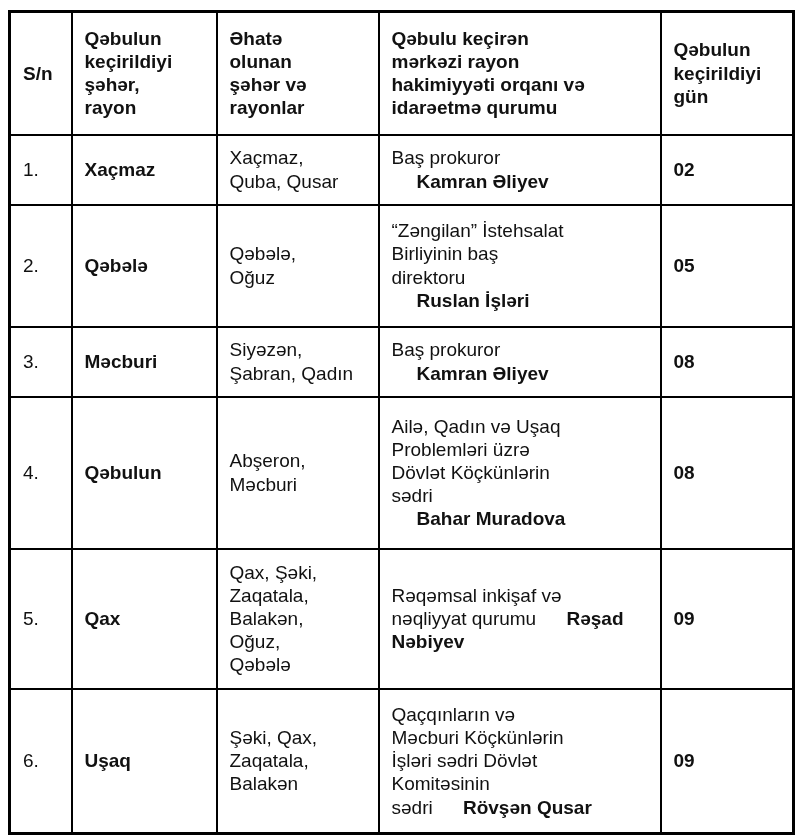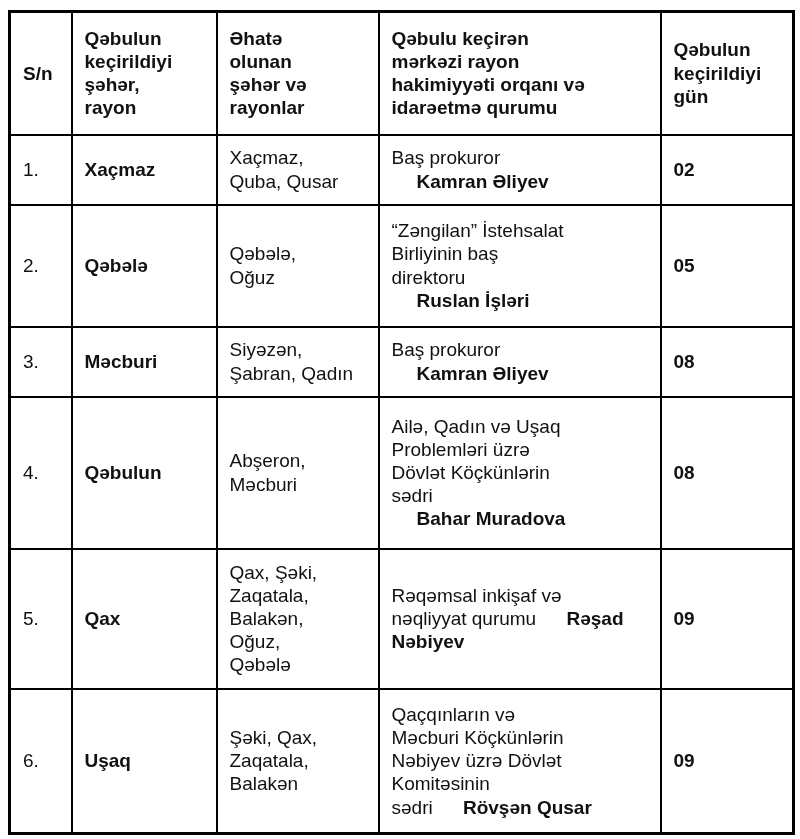--- a/index.html
+++ b/index.html
@@ -139,20 +139,20 @@
           <td class="day-cell">09</td>
         </tr>
         <tr>
           <td class="sn-cell">6.</td>
           <td class="city-cell">Uşaq</td>
           <td class="covered-cell">Şəki, Qax,
 Zaqatala,
 Balakən</td>
           <td class="authority-cell"><span class="auth-title">Qaçqınların və
 Məcburi Köçkünlərin
-Nəbiyev üzrə Dövlət
+İşləri sədri Dövlət
 Komitəsinin
 sədri</span> <span class="auth-name">Rövşən Qusar</span></td>
           <td class="day-cell">09</td>
         </tr>
       </tbody>
   </table>
 </div>
 
 </body></html>

